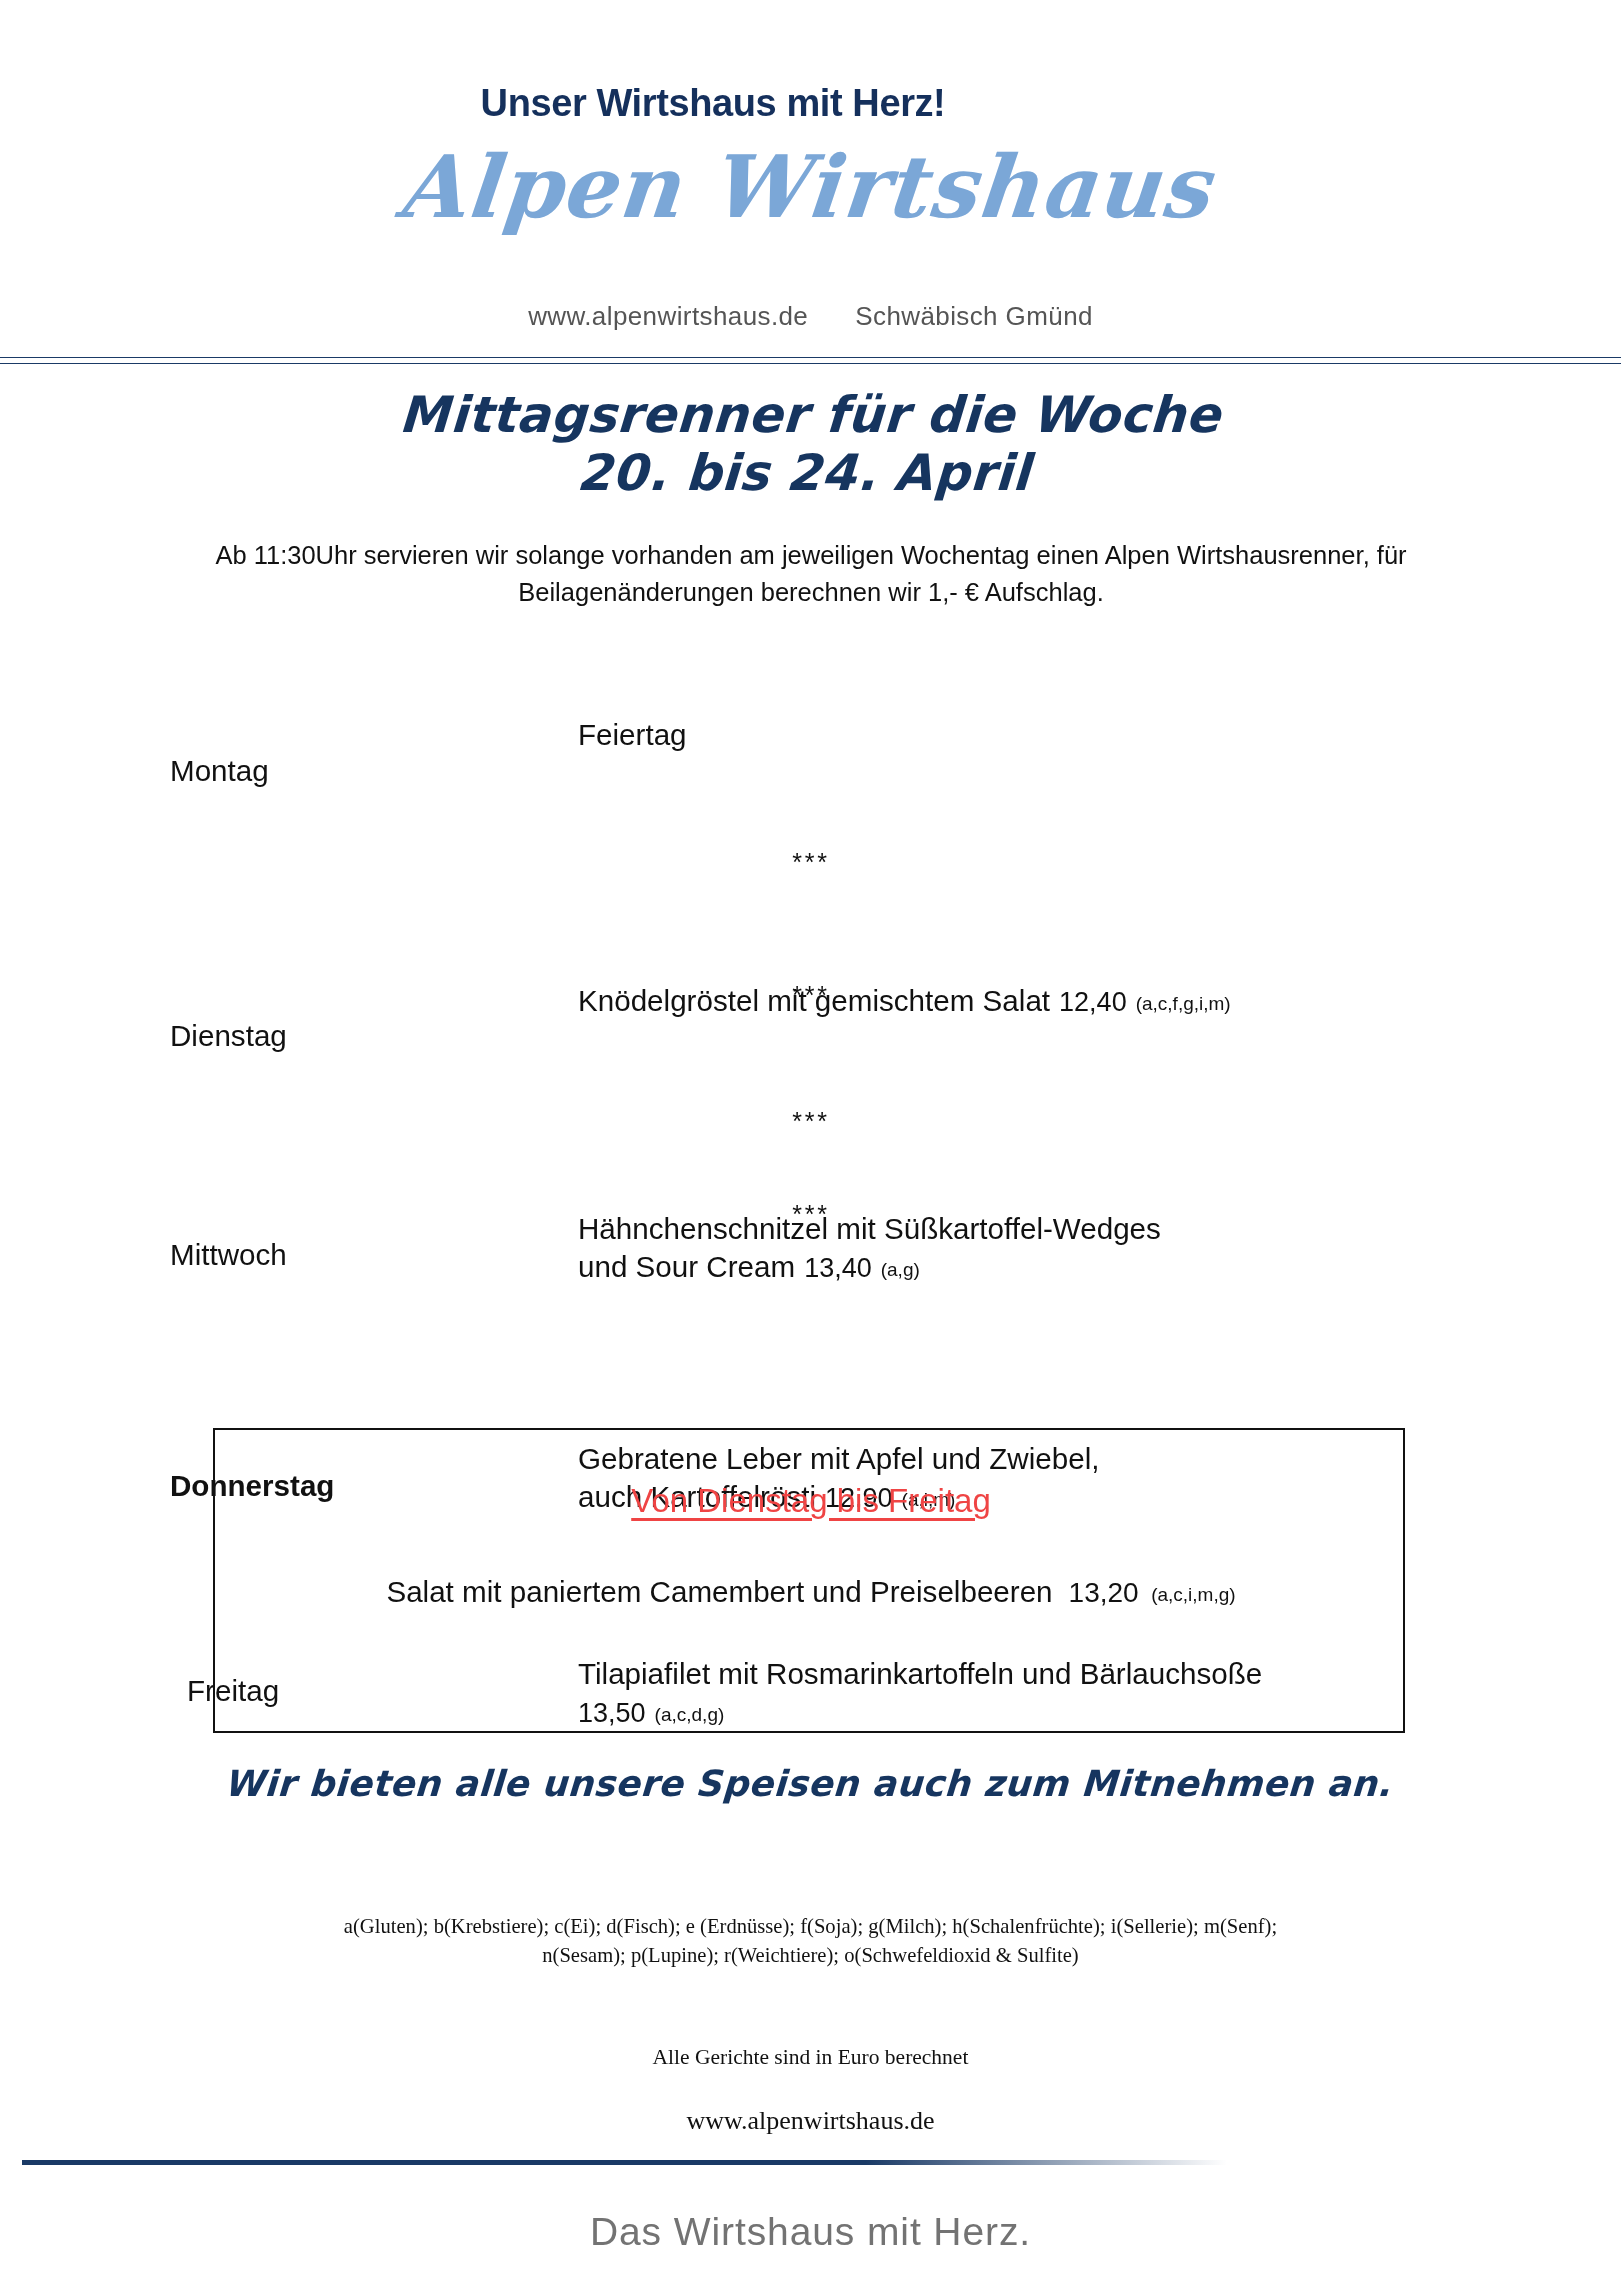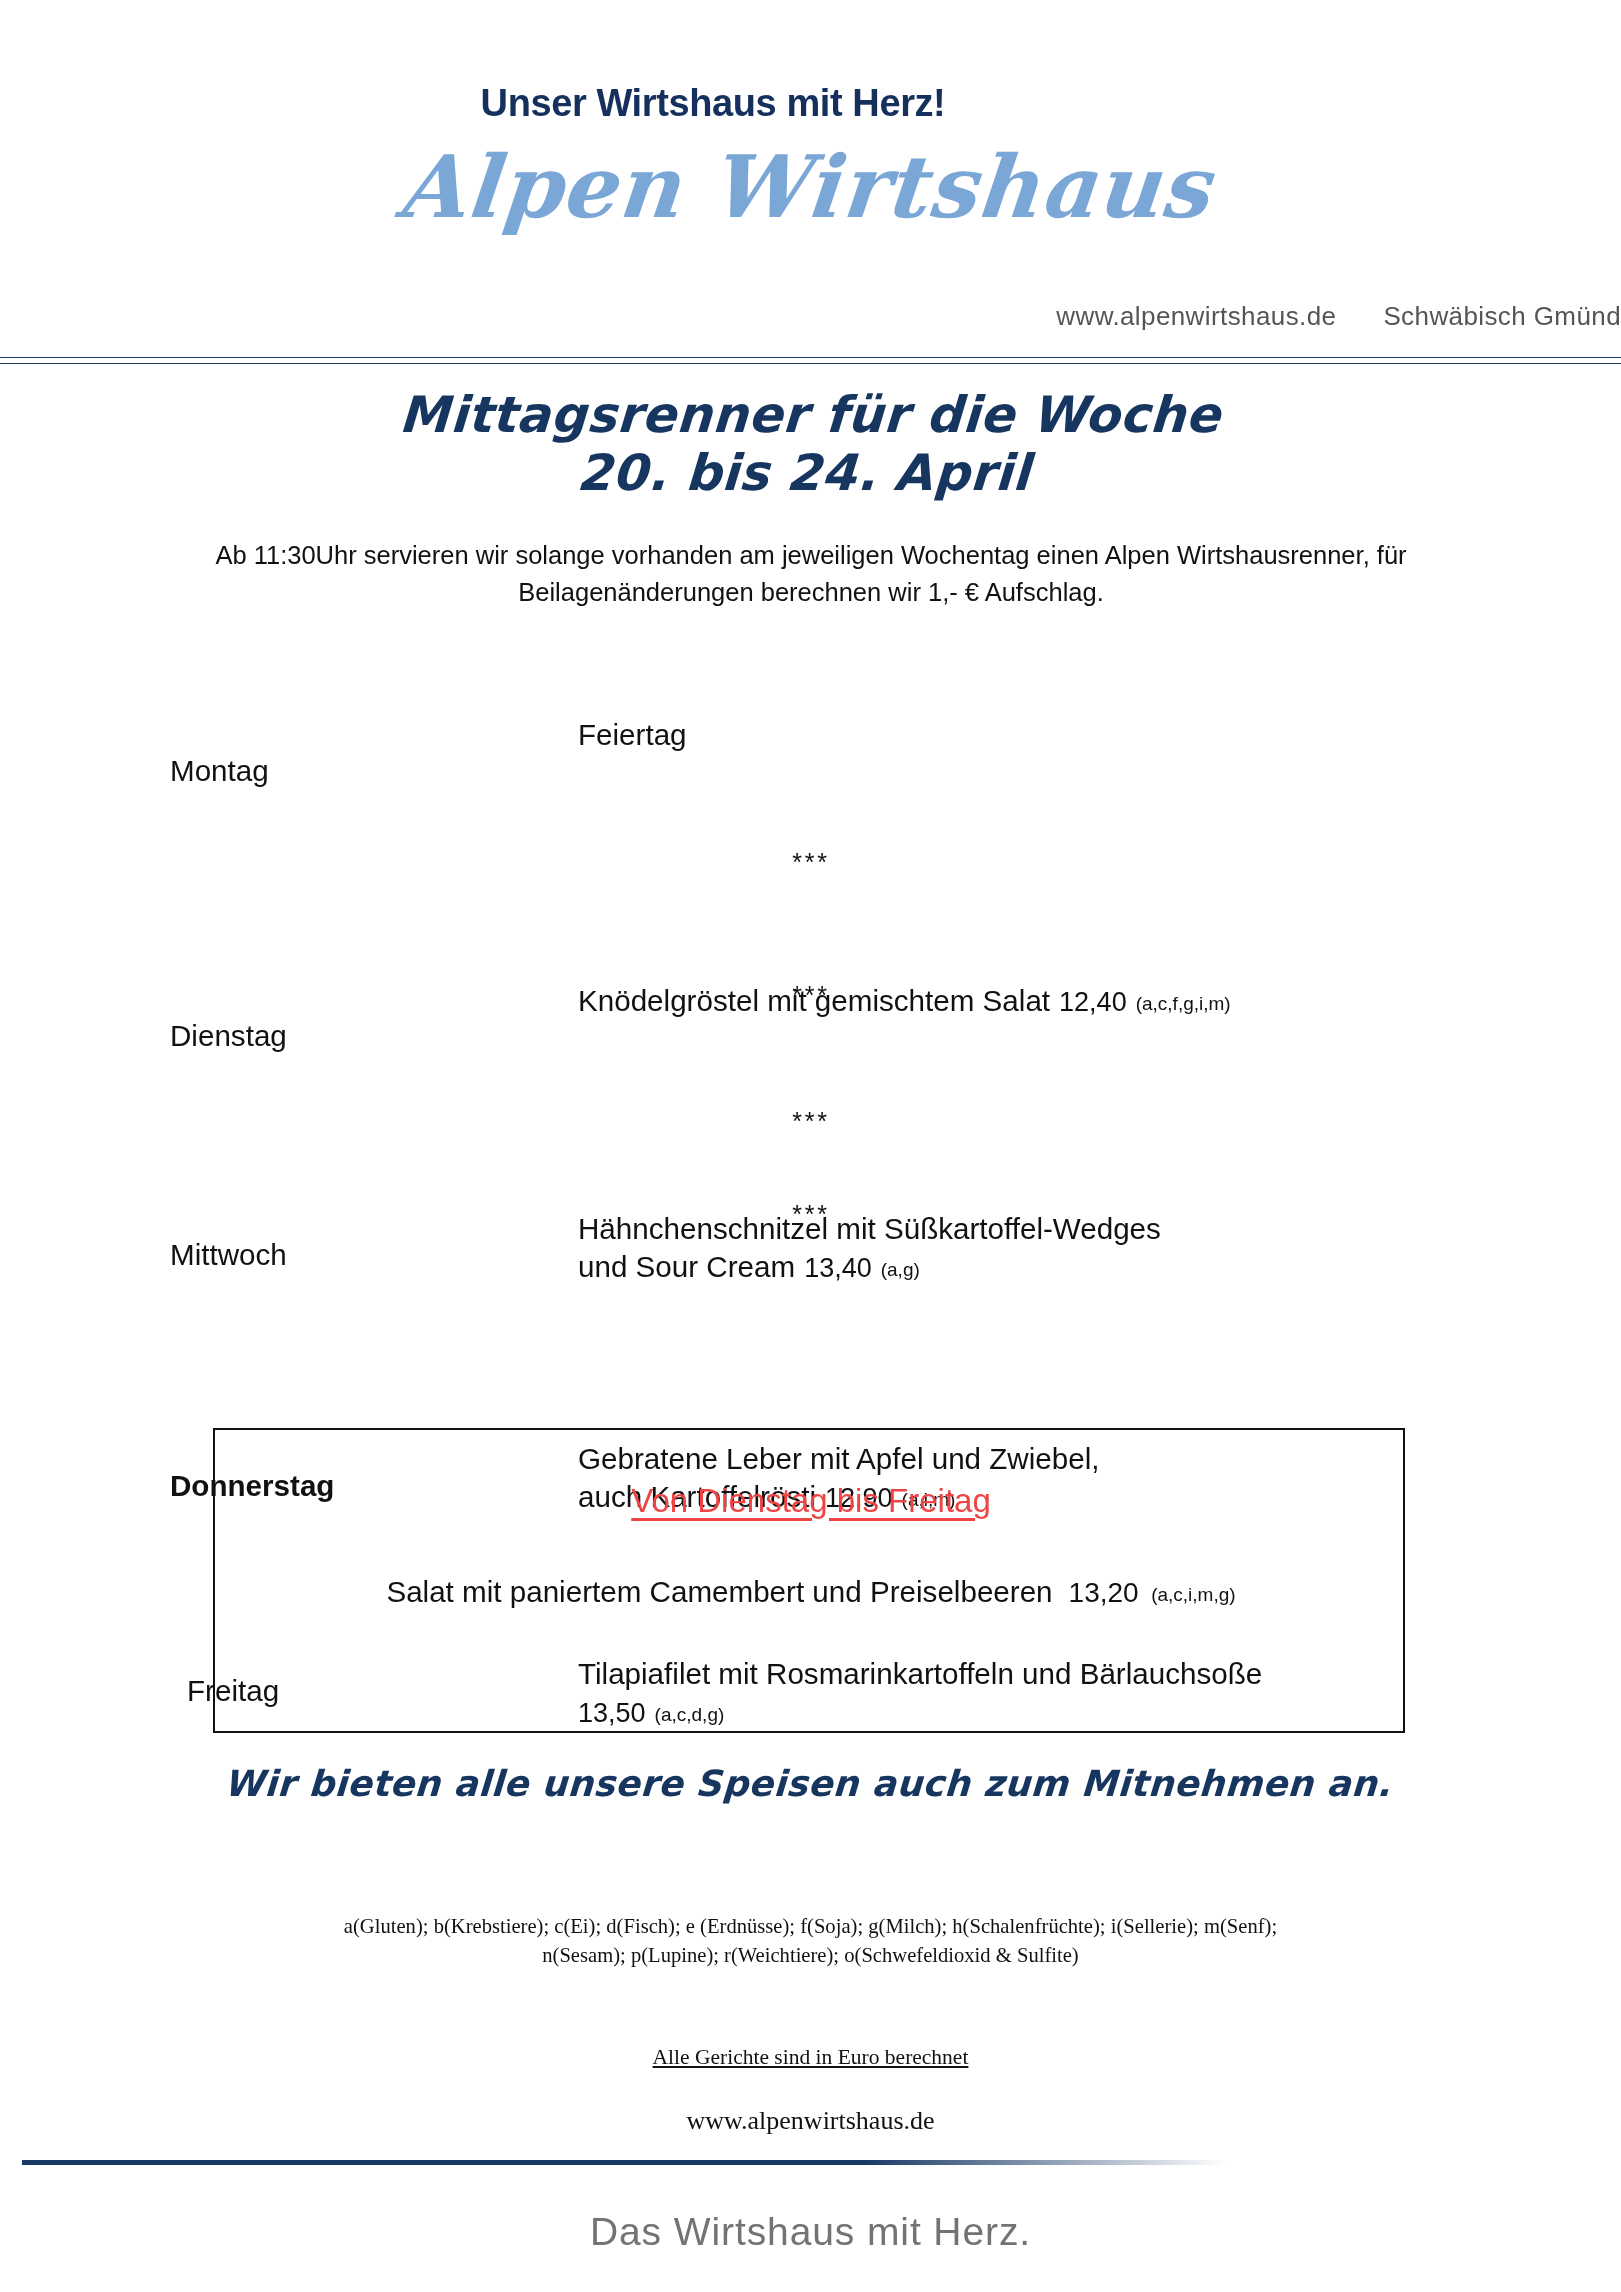--- a/index.html
+++ b/index.html
@@ -45,21 +45,21 @@
     font-size: 86px;
     letter-spacing: 0.9px;
     color: #7ba7d7;
     transform: skewX(-8deg);
     white-space: nowrap;
   }
   .logo-sub {
     position: absolute;
     left: 0; top: 301px;
     width: 1621px;
-    text-align: right;
+    text-align: center;
     font-size: 26px;
     letter-spacing: 0.4px;
     color: #555555;
   }
   .logo-sub .city { margin-left: 47px; }
 
   .rule-top {
     position: absolute;
     left: 0; top: 357px;
     width: 1621px;
@@ -194,21 +194,20 @@
   .legend-line { display: block; }
 
   .euro-note {
     position: absolute;
     left: 0; top: 2045px;
     width: 1621px;
     text-align: center;
     font-family: "Liberation Serif", serif;
     font-size: 21.5px;
     color: #111111;
-    text-decoration: underline;
   }
   .footer-url {
     position: absolute;
     left: 0; top: 2106px;
     width: 1621px;
     text-align: center;
     font-family: "Liberation Serif", serif;
     font-size: 26px;
     color: #111111;
   }

